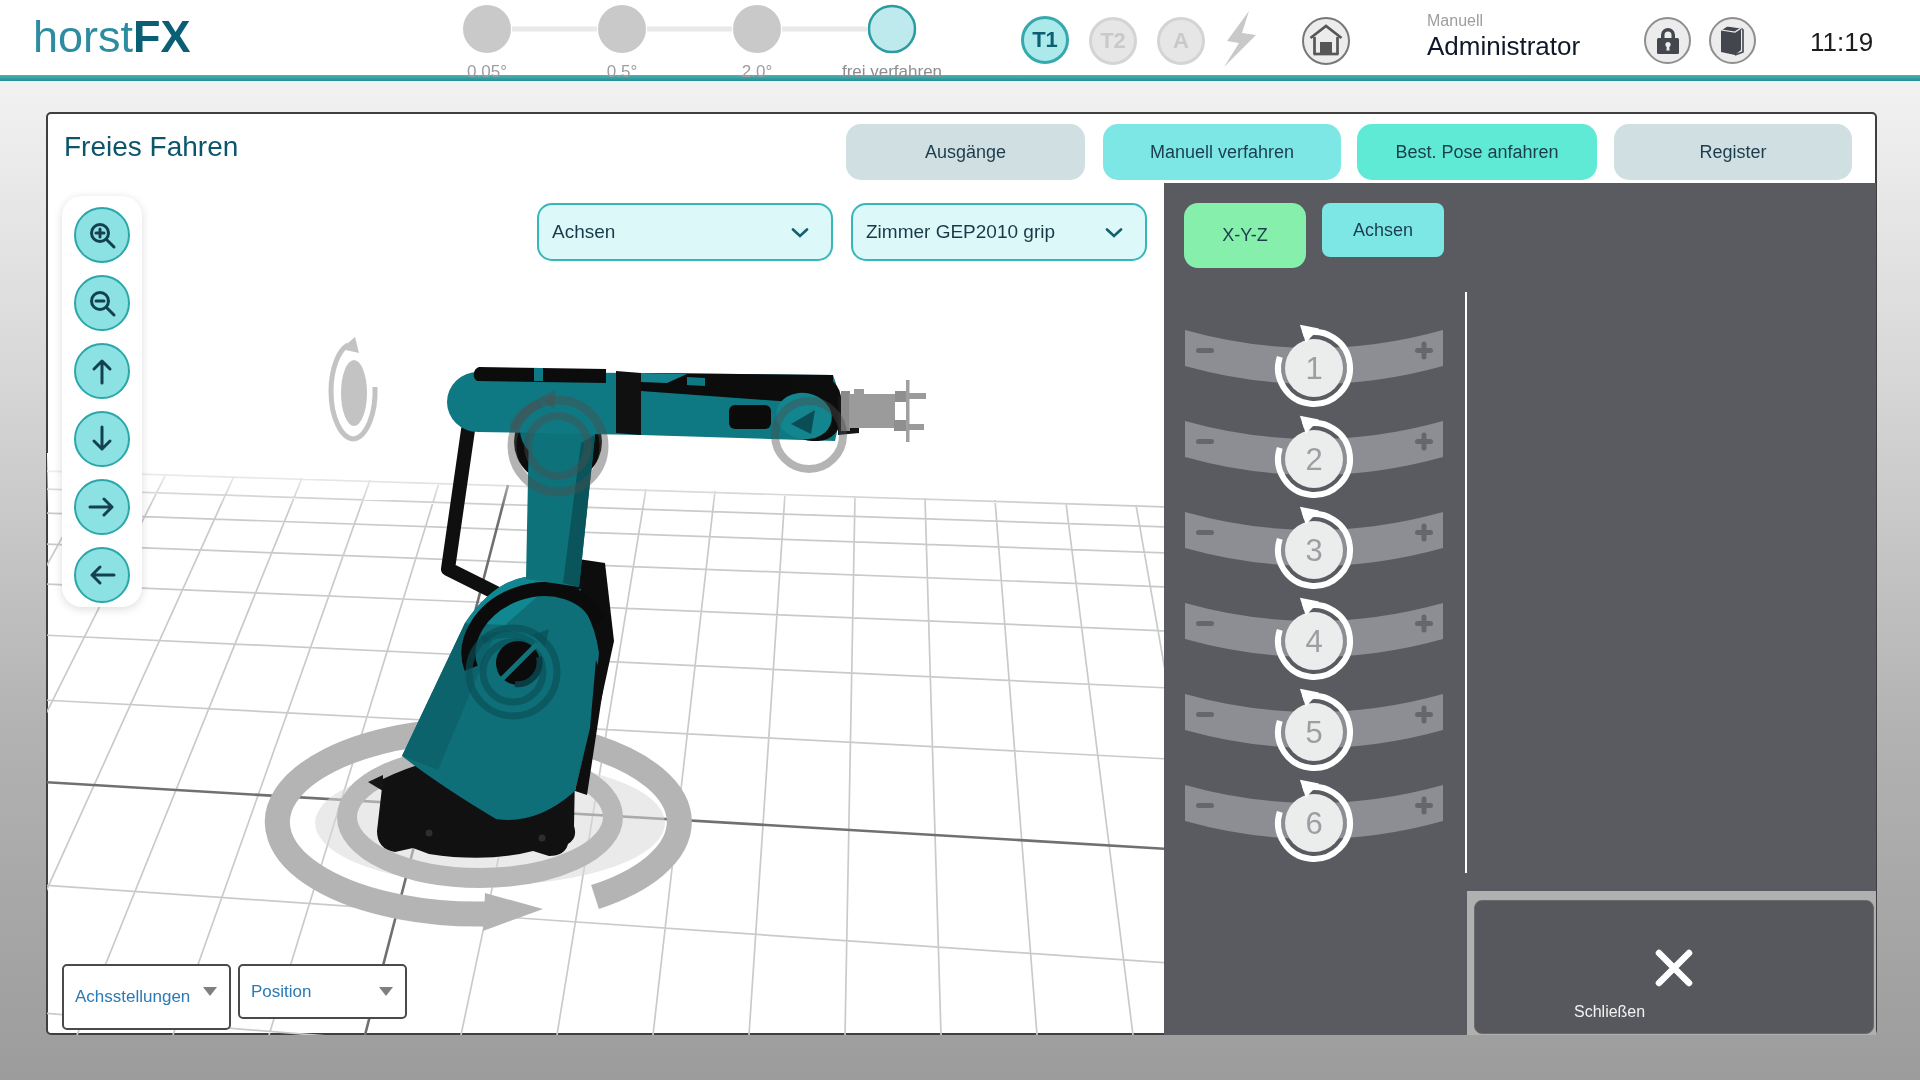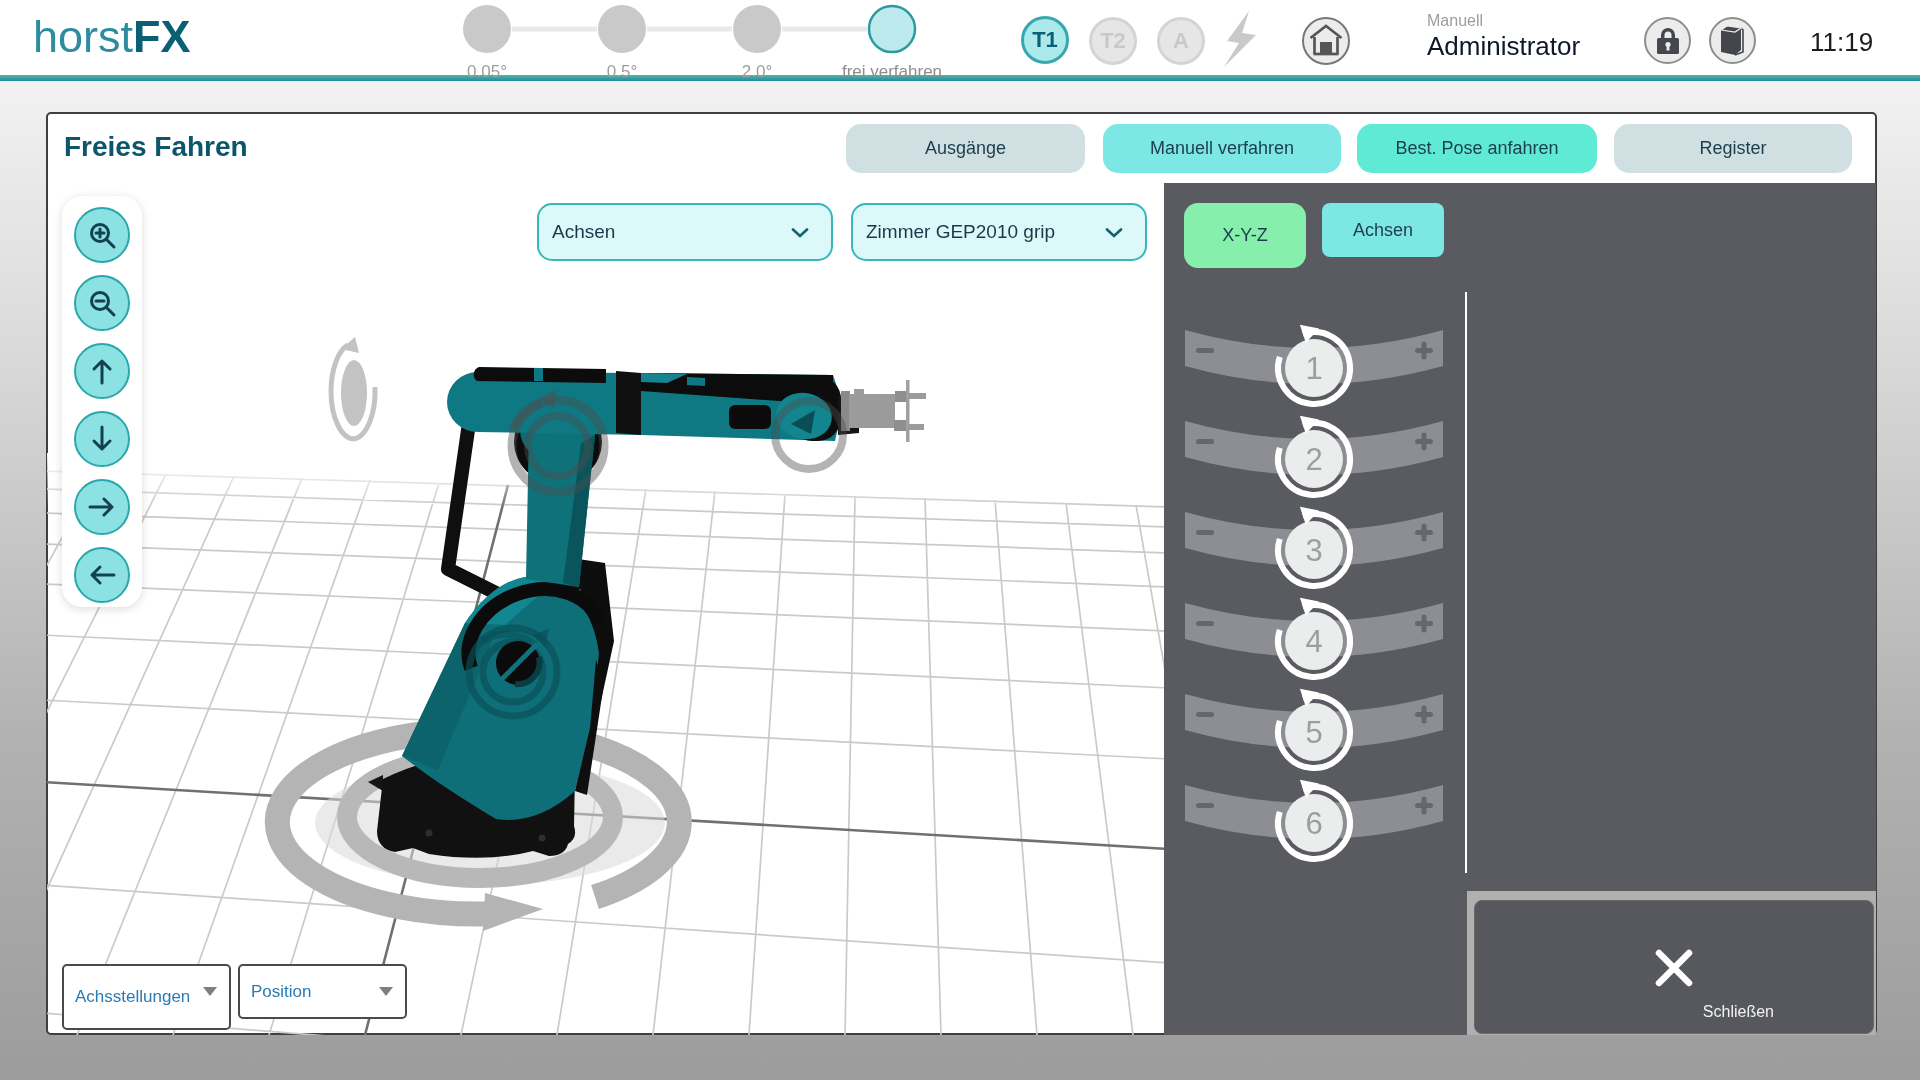--- a/index.html
+++ b/index.html
@@ -1,18 +1,18 @@
 <!DOCTYPE html>
 <html><head><meta charset="utf-8"><title>horstFX</title><style>
 *{margin:0;padding:0;box-sizing:border-box}
 html,body{width:1920px;height:1080px;overflow:hidden;font-family:"Liberation Sans",sans-serif}
 body{background:linear-gradient(180deg,#f2f2f2 80px,#dadada 32%,#b2b2b2 68%,#9c9c9c 100%)}
 .abs{position:absolute}
 .circ{position:absolute;border-radius:50%;display:flex;align-items:center;justify-content:center}
-.hbtn{position:absolute;height:49px;border-radius:15px;display:flex;align-items:center;justify-content:center;font-size:18px;color:#1c3d4d;font-weight:500}
+.hbtn{position:absolute;height:56px;border-radius:15px;display:flex;align-items:center;justify-content:center;font-size:18px;color:#1c3d4d;font-weight:500}
 </style></head><body>
 <div class="abs" style="left:0;top:0;width:1920px;height:75px;background:#fff"></div>
 <div class="abs" style="left:0;top:75px;width:1920px;height:6px;background:linear-gradient(180deg,#53b2b5,#1d8f94)"></div>
 <div class="abs" style="left:33px;top:11px;font-size:45px;color:#2e8ca0;font-weight:300;letter-spacing:0">horst<span style="font-weight:bold;color:#0a5f74">FX</span></div>
 <svg class="abs" style="left:440px;top:0" width="520" height="60" viewBox="0 0 520 60">
 <g stroke="#e9e9e9" stroke-width="5">
       <line x1="72" y1="29" x2="157" y2="29"></line>
       <line x1="207" y1="29" x2="292" y2="29"></line>
       <line x1="342" y1="29" x2="427" y2="29"></line>
     </g>
@@ -51,21 +51,21 @@
   </svg>
 <div class="circ" style="left:1709px;top:17px;width:47px;height:47px;background:#ececec;border:2px solid #8e8e8e"></div>
 <svg class="abs" style="left:1718px;top:24px" width="30" height="34" viewBox="0 0 30 34">
     <path d="M3 6 L9 2 L23 4 L23 26 L17 31 L3 28 Z" fill="#43474d"></path>
     <path d="M23 4 L25 6 L25 28 L17 31" fill="none" stroke="#43474d" stroke-width="1.6"></path>
     <path d="M9 2 L23 4 L23 26" fill="none" stroke="#ececec" stroke-width="0"></path>
     <path d="M3 6 L9 2 L23 4 L17 8 Z" fill="#43474d" stroke="#ececec" stroke-width="1.2"></path>
   </svg>
 <div class="abs" style="left:1810px;top:27px;font-size:26px;color:#1d1d1d">11:19</div>
 <div class="abs" style="left:46px;top:112px;width:1831px;height:923px;background:#fff;border:2px solid #3f3f3f;border-radius:5px"></div>
-<div class="abs" style="left:64px;top:131px;font-size:28px;font-weight:700;color:#0c566b">Freies Fahren</div>
+<div class="abs" style="left:64px;top:131px;font-size:28px;font-weight:400;color:#0c566b">Freies Fahren</div>
 <div class="hbtn" style="left:846px;top:124px;width:239px;background:#cfdfe2">Ausgänge</div>
 <div class="hbtn" style="left:1103px;top:124px;width:238px;background:#7de7e5">Manuell verfahren</div>
 <div class="hbtn" style="left:1357px;top:124px;width:240px;background:#5eead4">Best. Pose anfahren</div>
 <div class="hbtn" style="left:1614px;top:124px;width:238px;background:#cfdfe2">Register</div>
 <svg class="abs" style="left:47px;top:183px" width="1117" height="852" viewBox="0 0 1117 852">
 <defs>
       <linearGradient id="fade" x1="0" y1="0" x2="0" y2="1">
         <stop offset="0" stop-color="#fff" stop-opacity="1"></stop>
         <stop offset="1" stop-color="#fff" stop-opacity="0"></stop>
       </linearGradient>
@@ -265,12 +265,12 @@
     <path d="M135.0 5.5 L121.8 19.8 L115.9 1.7 Z" fill="#fff"></path>
     <text x="130" y="56" font-size="31" fill="#9c9ea2" text-anchor="middle">6</text>
   </svg>
 <div class="abs" style="left:1467px;top:891px;width:409px;height:144px;background:#b0b0b0"></div>
 <div class="abs" style="left:1474px;top:900px;width:400px;height:134px;background:#56585d;border:1px solid #6a6a6a;border-radius:8px"></div>
 <svg class="abs" style="left:1652px;top:946px" width="44" height="44" viewBox="0 0 44 44">
     <g stroke="#fff" stroke-width="6.5" stroke-linecap="round">
       <path d="M7 7 L37 37 M37 7 L7 37"></path>
     </g>
   </svg>
-<div class="abs" style="left:1574px;top:1003px;width:200px;text-align:right;font-size:16px;color:#f2f2f2">Schließen</div>
+<div class="abs" style="left:1574px;top:1003px;width:200px;text-align:left;font-size:16px;color:#f2f2f2">Schließen</div>
 </body></html>

